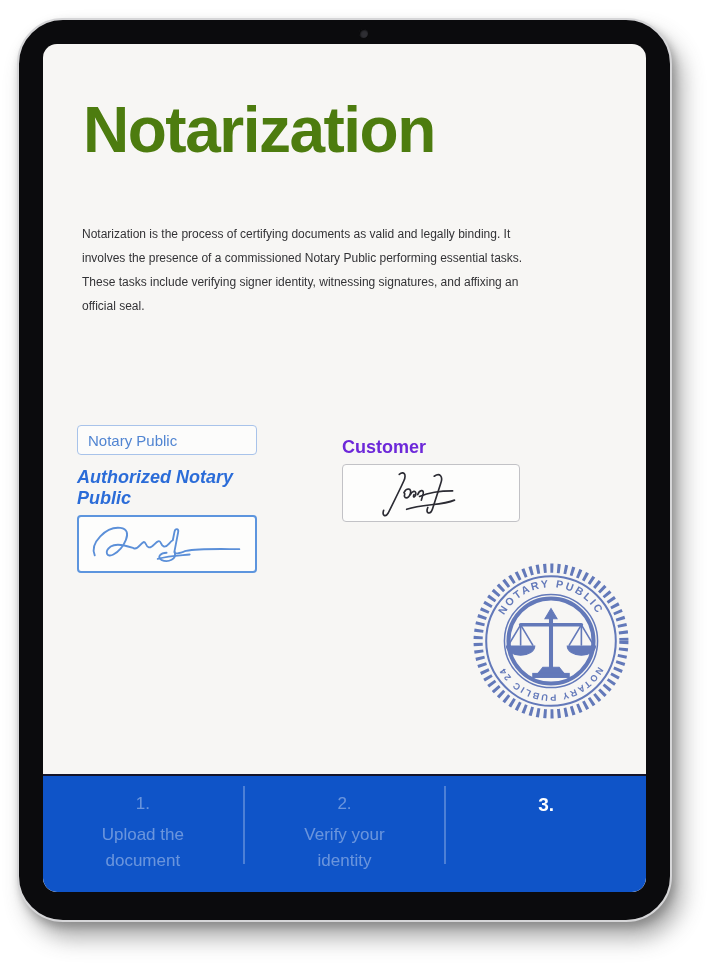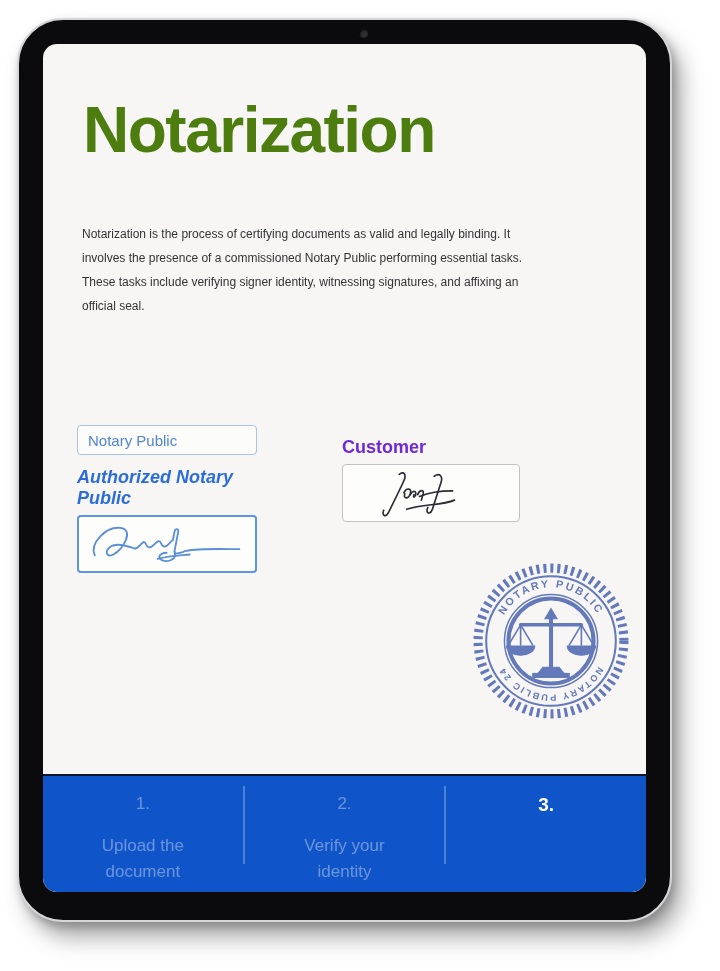--- a/index.html
+++ b/index.html
@@ -73,21 +73,21 @@
     background: #0f54c8; border-radius: 0 0 14px 14px;
     border-top: 2px solid #141428;
     display: flex;
   }
   .step {
     flex: 1; text-align: center; padding-top: 15px;
     font-size: 17px; line-height: 26px;
     color: rgba(255,255,255,0.38);
     cursor: pointer;
   }
-  .step .step-label { display: block; margin: 16px auto; width: 130px; }
+  .step .step-label { display: block; margin: 5px auto; width: 130px; }
   .step-active { color: #ffffff; font-weight: 700; font-size: 19px; line-height: 27px; }
   .step-divider {
     width: 2px; background: rgba(255,255,255,0.26);
     margin-top: 10px; margin-bottom: 28px;
   }
 </style>
 </head>
 <body>
 
 <div class="stage">

